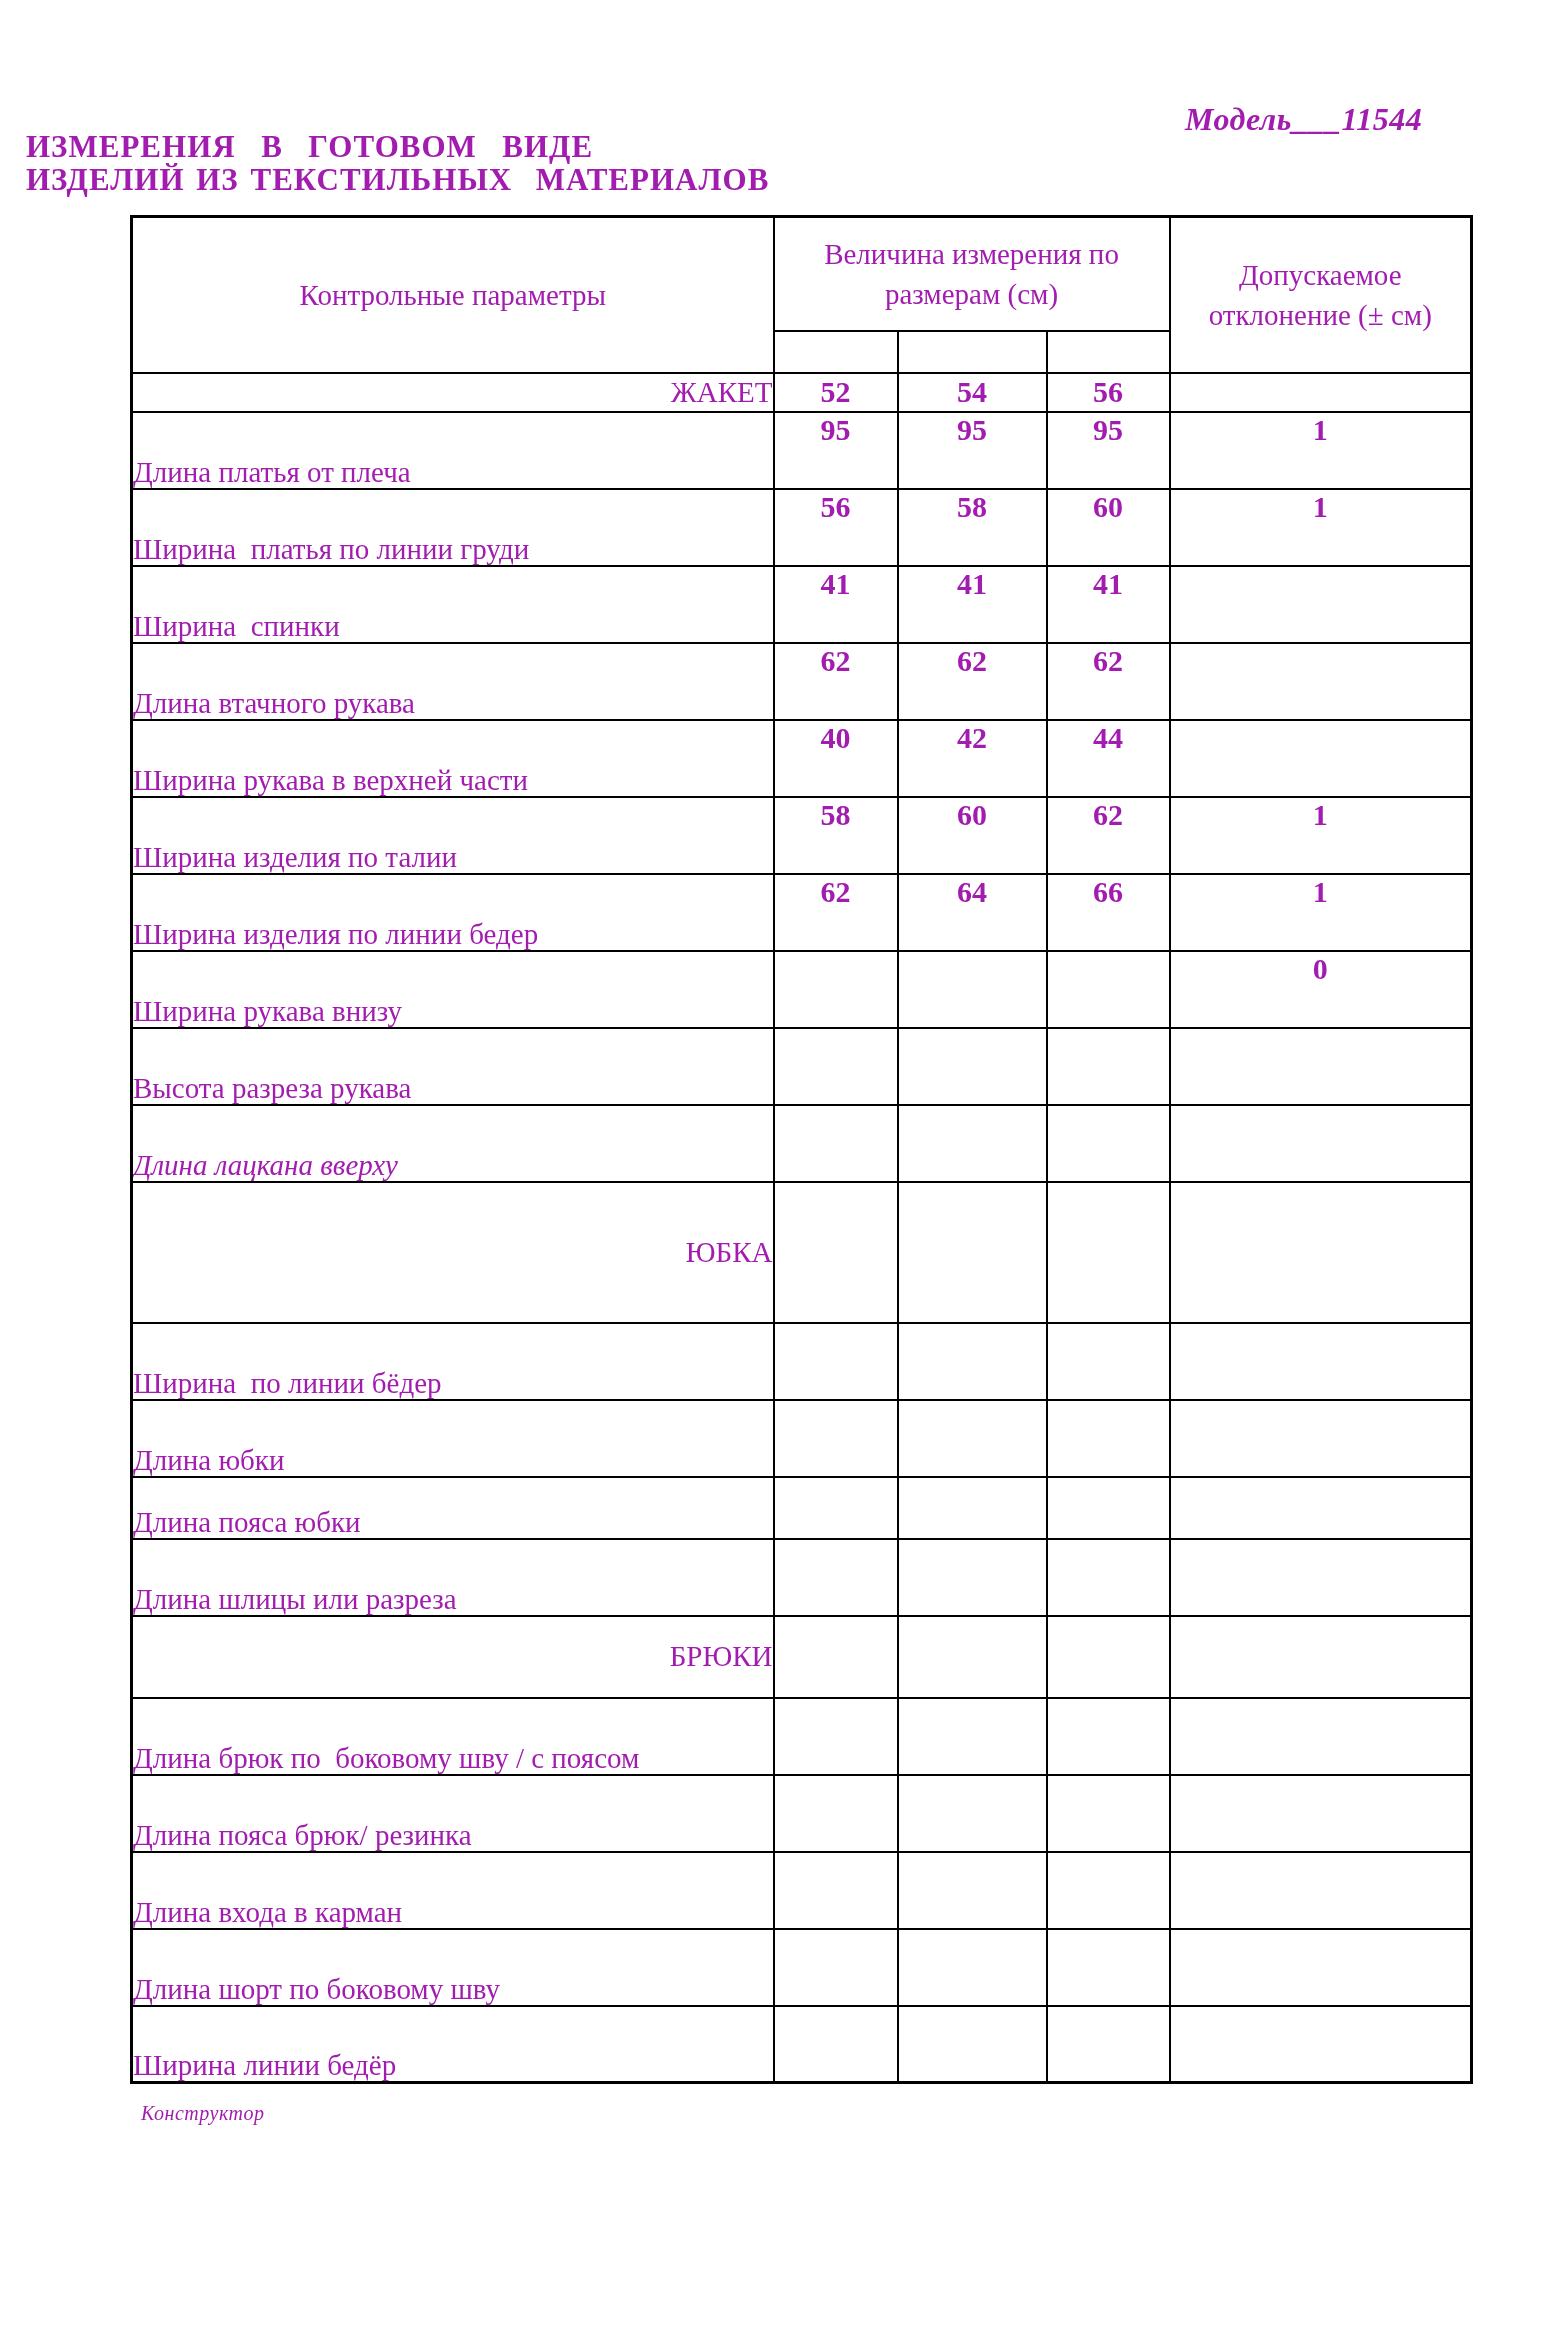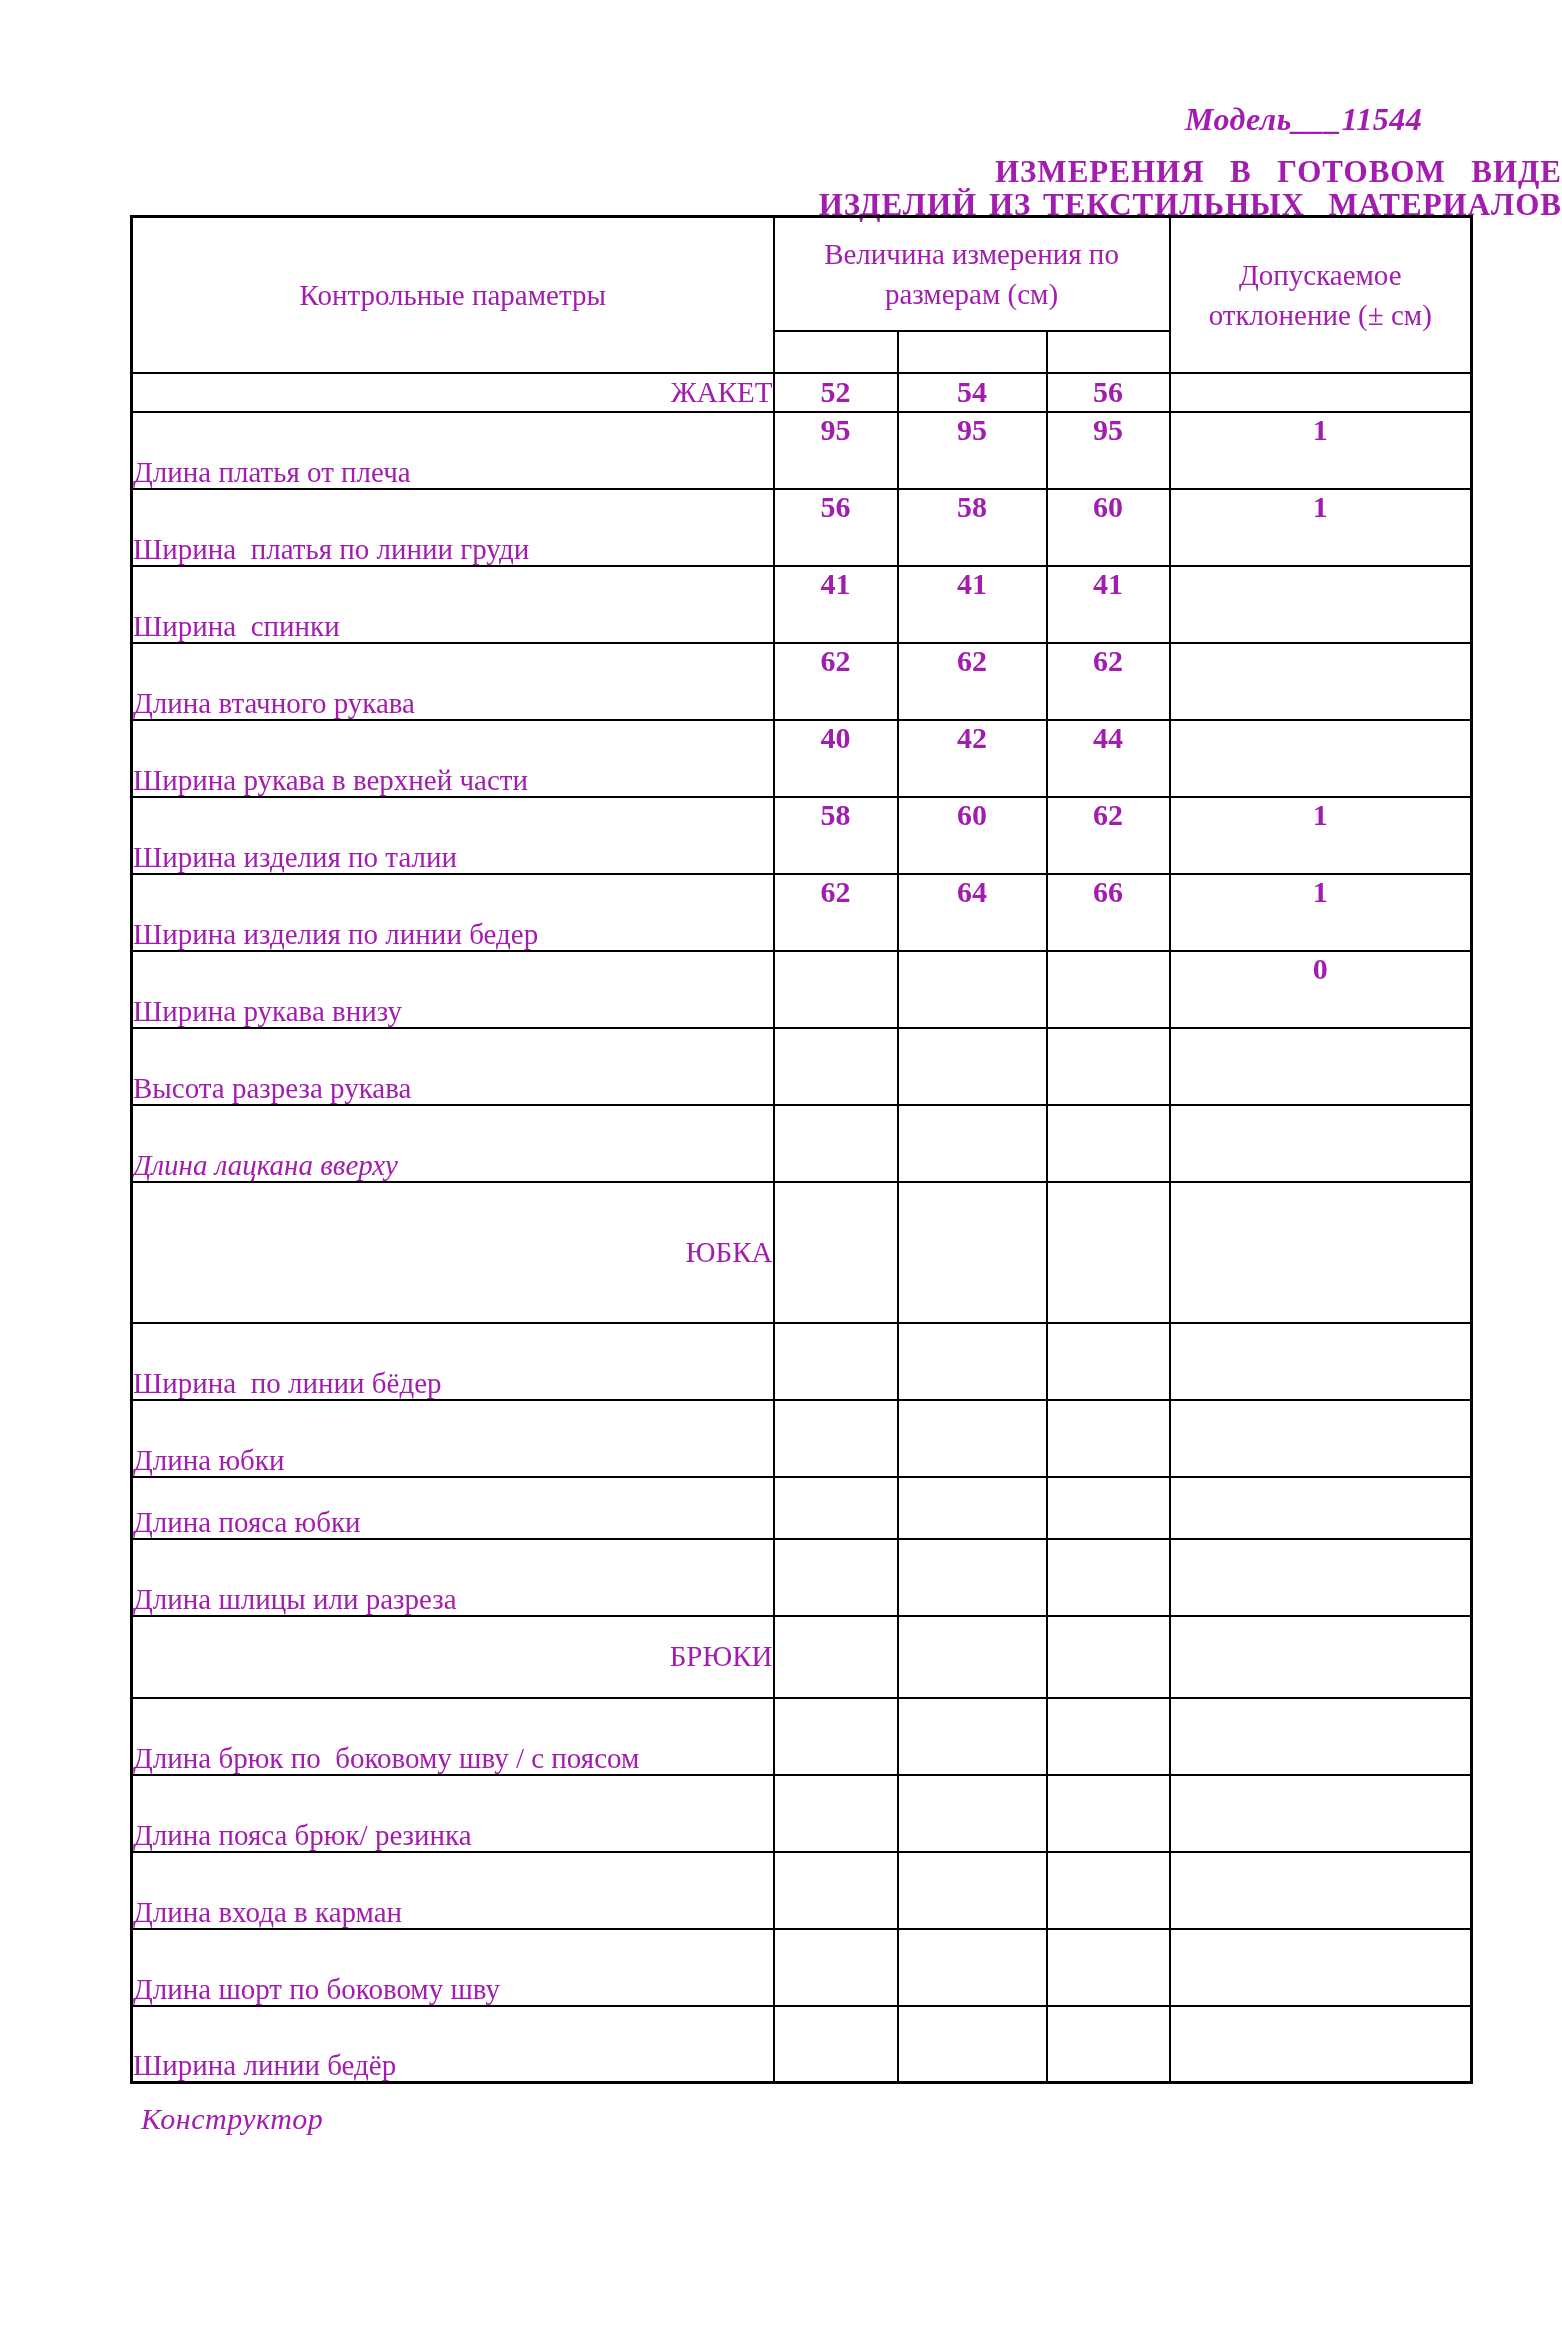--- a/index.html
+++ b/index.html
@@ -17,26 +17,26 @@
     top:101px;
     left:1185px;
     font-size:32px;
     font-weight:bold;
     font-style:italic;
     letter-spacing:0.5px;
     white-space:pre;
   }
   .titles{
     position:absolute;
-    top:155px;
+    top:130px;
     left:0;
     width:100%;
     padding-left:26px;
     box-sizing:border-box;
-    text-align:right;
+    text-align:left;
     font-weight:bold;
   }
   .title-line1{
     font-size:31px;
     letter-spacing:1px;
     word-spacing:4px;
     white-space:pre;
     line-height:33px;
   }
   .title-line2{
@@ -91,21 +91,21 @@
     padding-top:7px;
   }
   td.value-mid{
     vertical-align:middle;
     padding-top:0;
   }
   .signature{
     position:absolute;
     left:141px;
     top:2102px;
-    font-size:30px;
+    font-size:20px;
     font-style:italic;
     letter-spacing:0.5px;
   }
 </style>
 </head>
 <body>
 
 <div class="page">
 
   <div class="model-label">Модель___11544</div>

